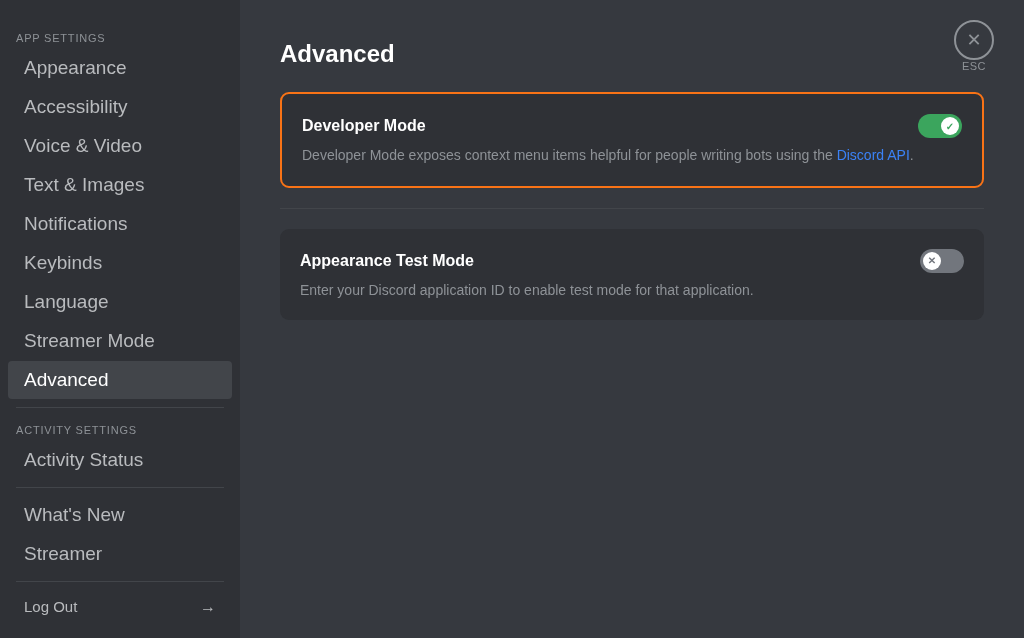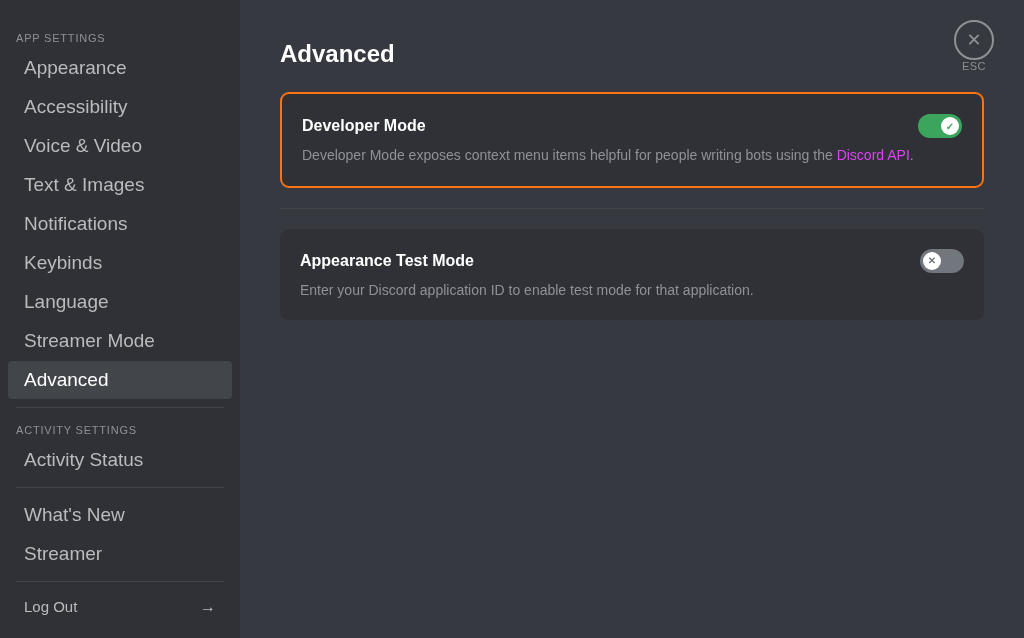--- a/index.html
+++ b/index.html
@@ -113,21 +113,21 @@
       color: #ffffff;
     }
 
     .setting-description {
       font-size: 14px;
       color: #8e9297;
       line-height: 1.4;
     }
 
     .discord-link {
-      color: #d946ef;
+      color: #3b82f6;
       text-decoration: none;
     }
 
     
     .toggle {
       width: 44px;
       height: 24px;
       border-radius: 12px;
       position: relative;
       cursor: pointer;

